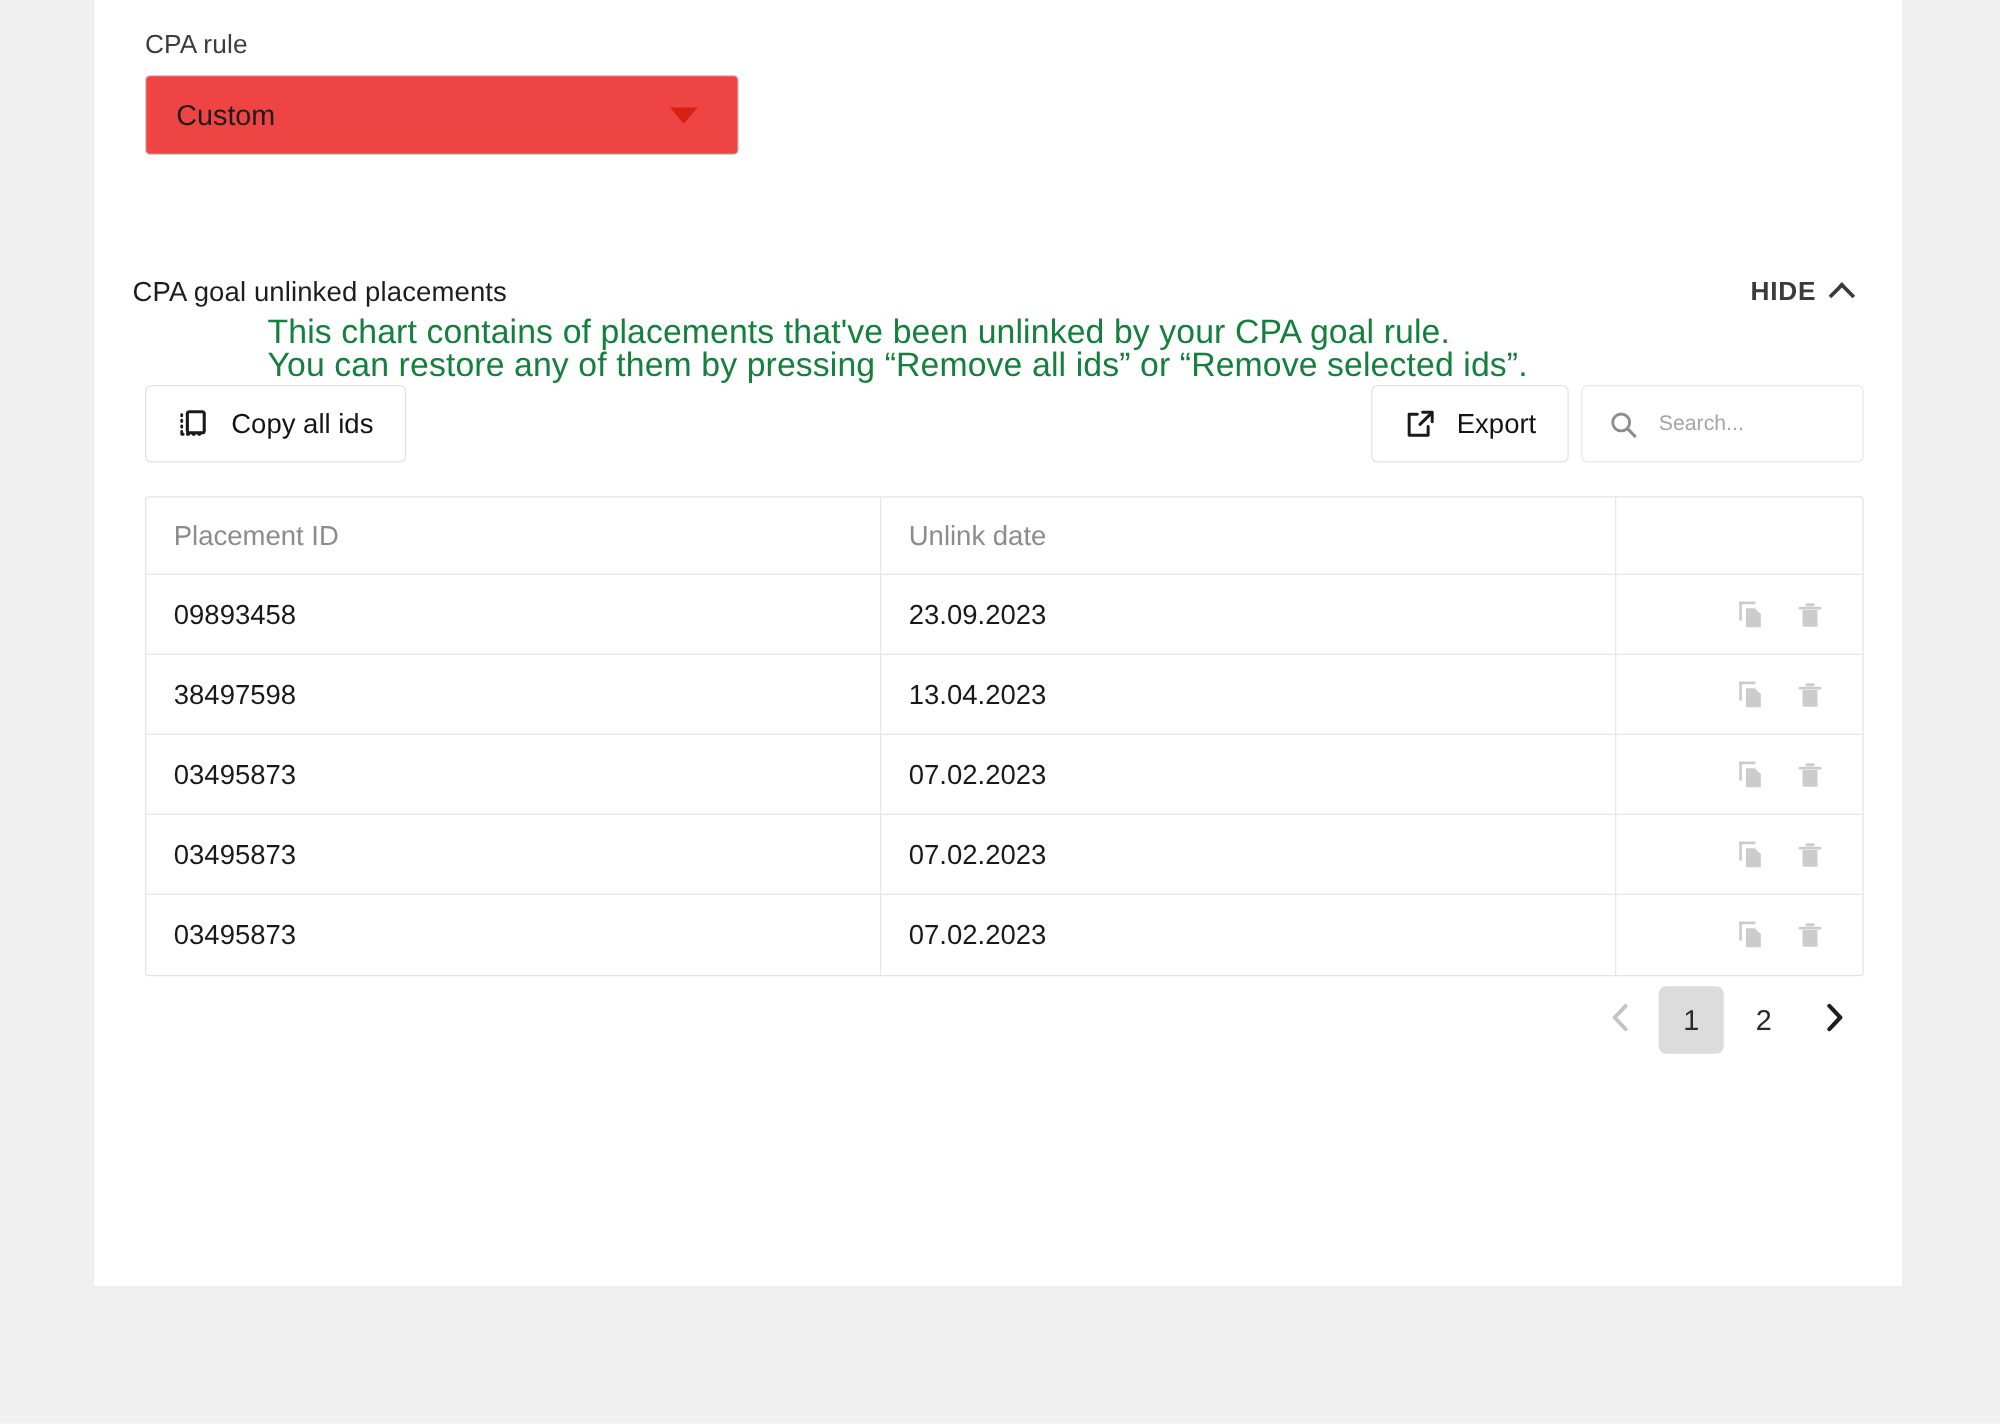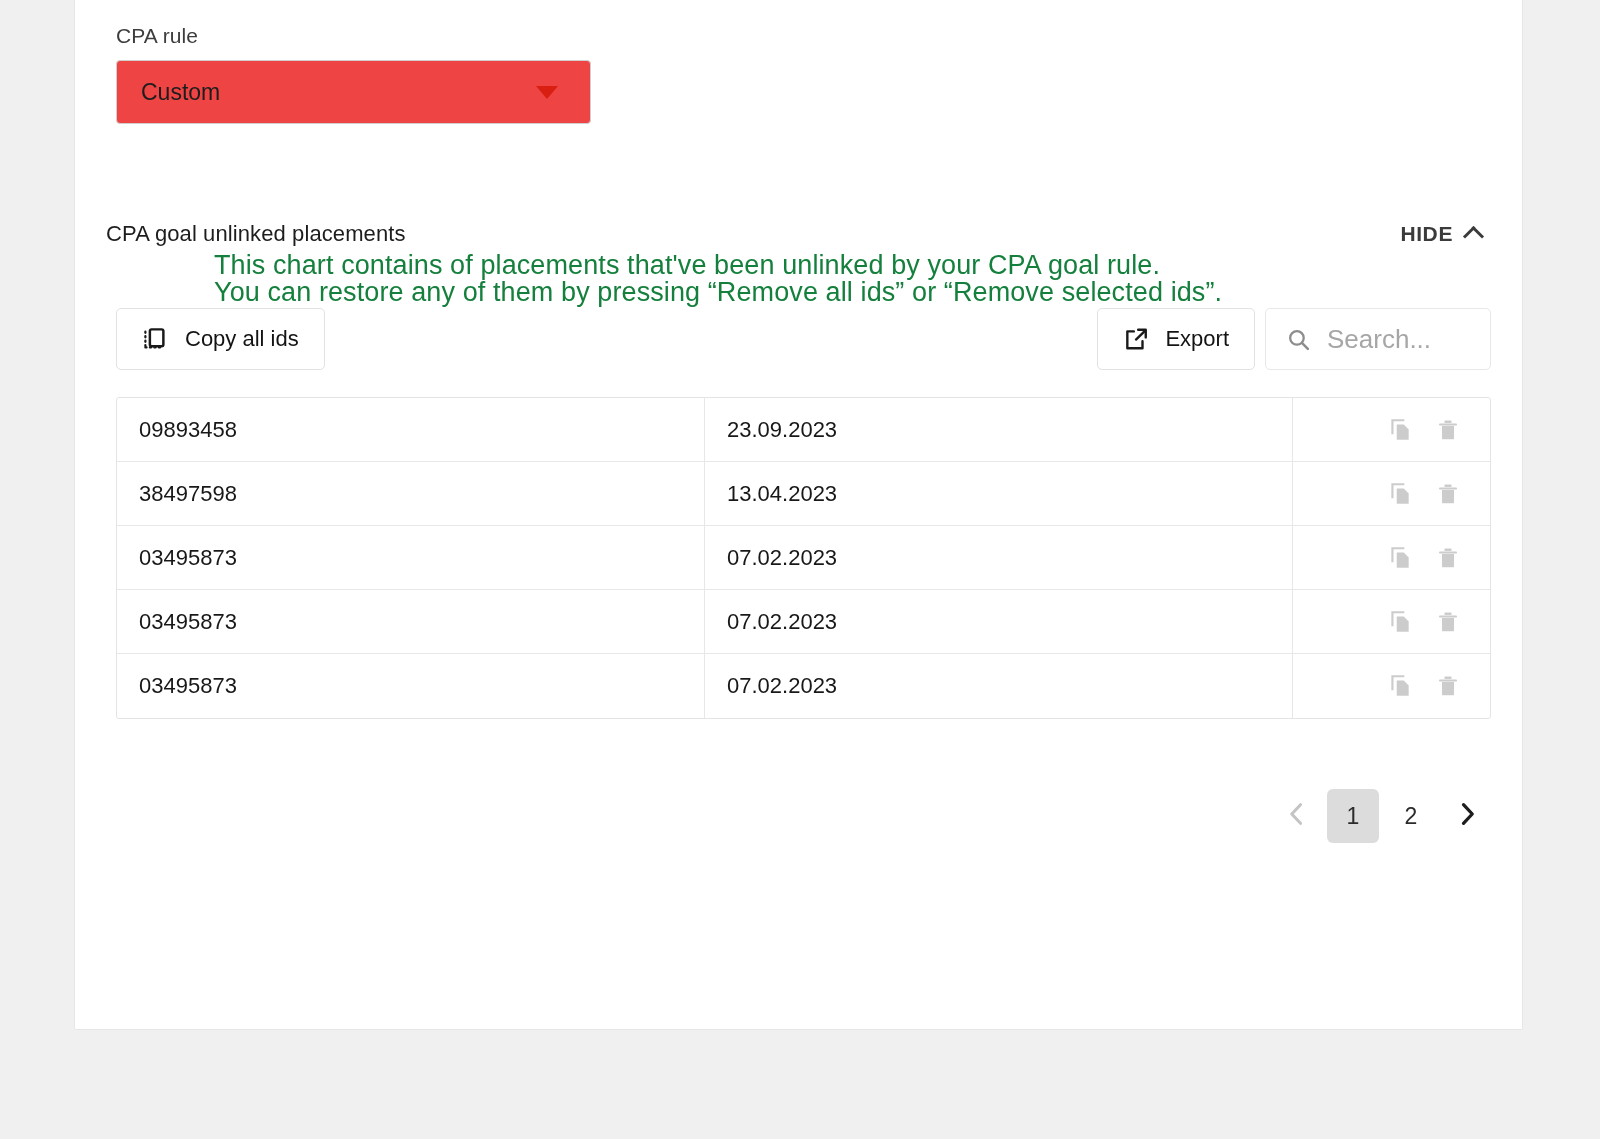--- a/index.html
+++ b/index.html
@@ -146,21 +146,21 @@
     border-radius: 5px;
     background: #fff;
     display: flex;
     align-items: center;
     gap: 14px;
     padding: 0 20px;
   }
   .search-input {
     border: none;
     outline: none;
-    font-size: 26px;
+    font-size: 17px;
     font-family: "Liberation Sans", sans-serif;
     color: #1d1d1d;
     width: 100%;
     background: transparent;
   }
   .search-input::placeholder { color: #a6a6a6; }
 
   .ic { display: inline-flex; flex: none; }
 
   
@@ -280,20 +280,25 @@
               <circle cx="10.5" cy="10.5" r="6.5" fill="none" stroke="#8d8d8d" stroke-width="2.2"></circle>
               <path d="M15.5 15.5 21 21" stroke="#8d8d8d" stroke-width="2.4" stroke-linecap="round"></path>
             </svg>
           </span>
           <input class="search-input" type="text" placeholder="Search..." style="">
         </div>
       </div>
     </div>
 
     <div class="table">
+      <div class="trow thead">
+        <div class="tcell c-id">Placement ID</div>
+        <div class="tcell c-date">Unlink date</div>
+        <div class="tcell c-act"></div>
+      </div>
       <div id="tbody">
           <div class="trow">
             <div class="tcell c-id">09893458</div>
             <div class="tcell c-date">23.09.2023</div>
             <div class="tcell c-act">
               <span class="row-icon">
                 <svg width="26" height="26" viewBox="0 0 24 24">
   <path d="M16 3H5v13" fill="none" stroke="#cccccc" stroke-width="2"></path>
   <path d="M9 7h6.5L20 11.5V21H9z" fill="#cccccc"></path>
 </svg>

